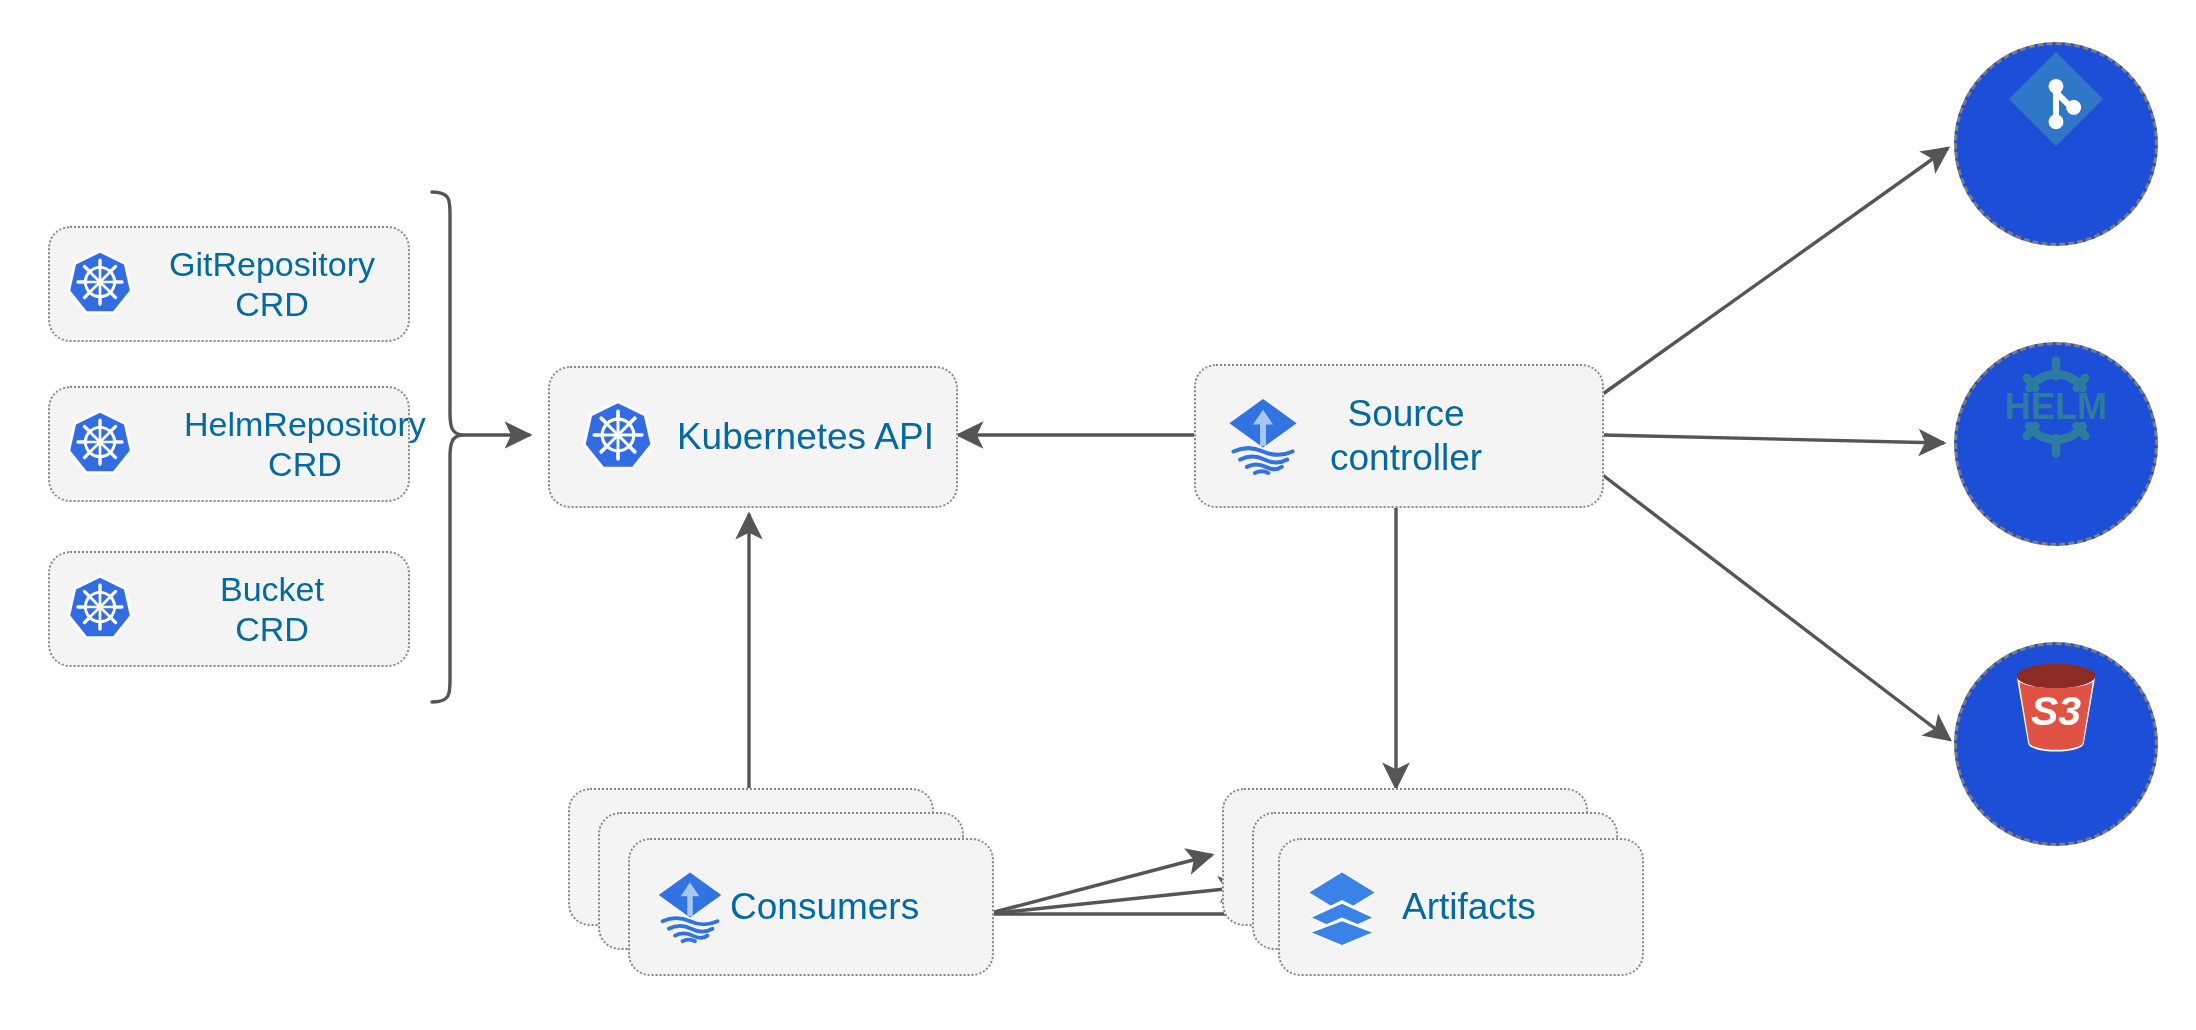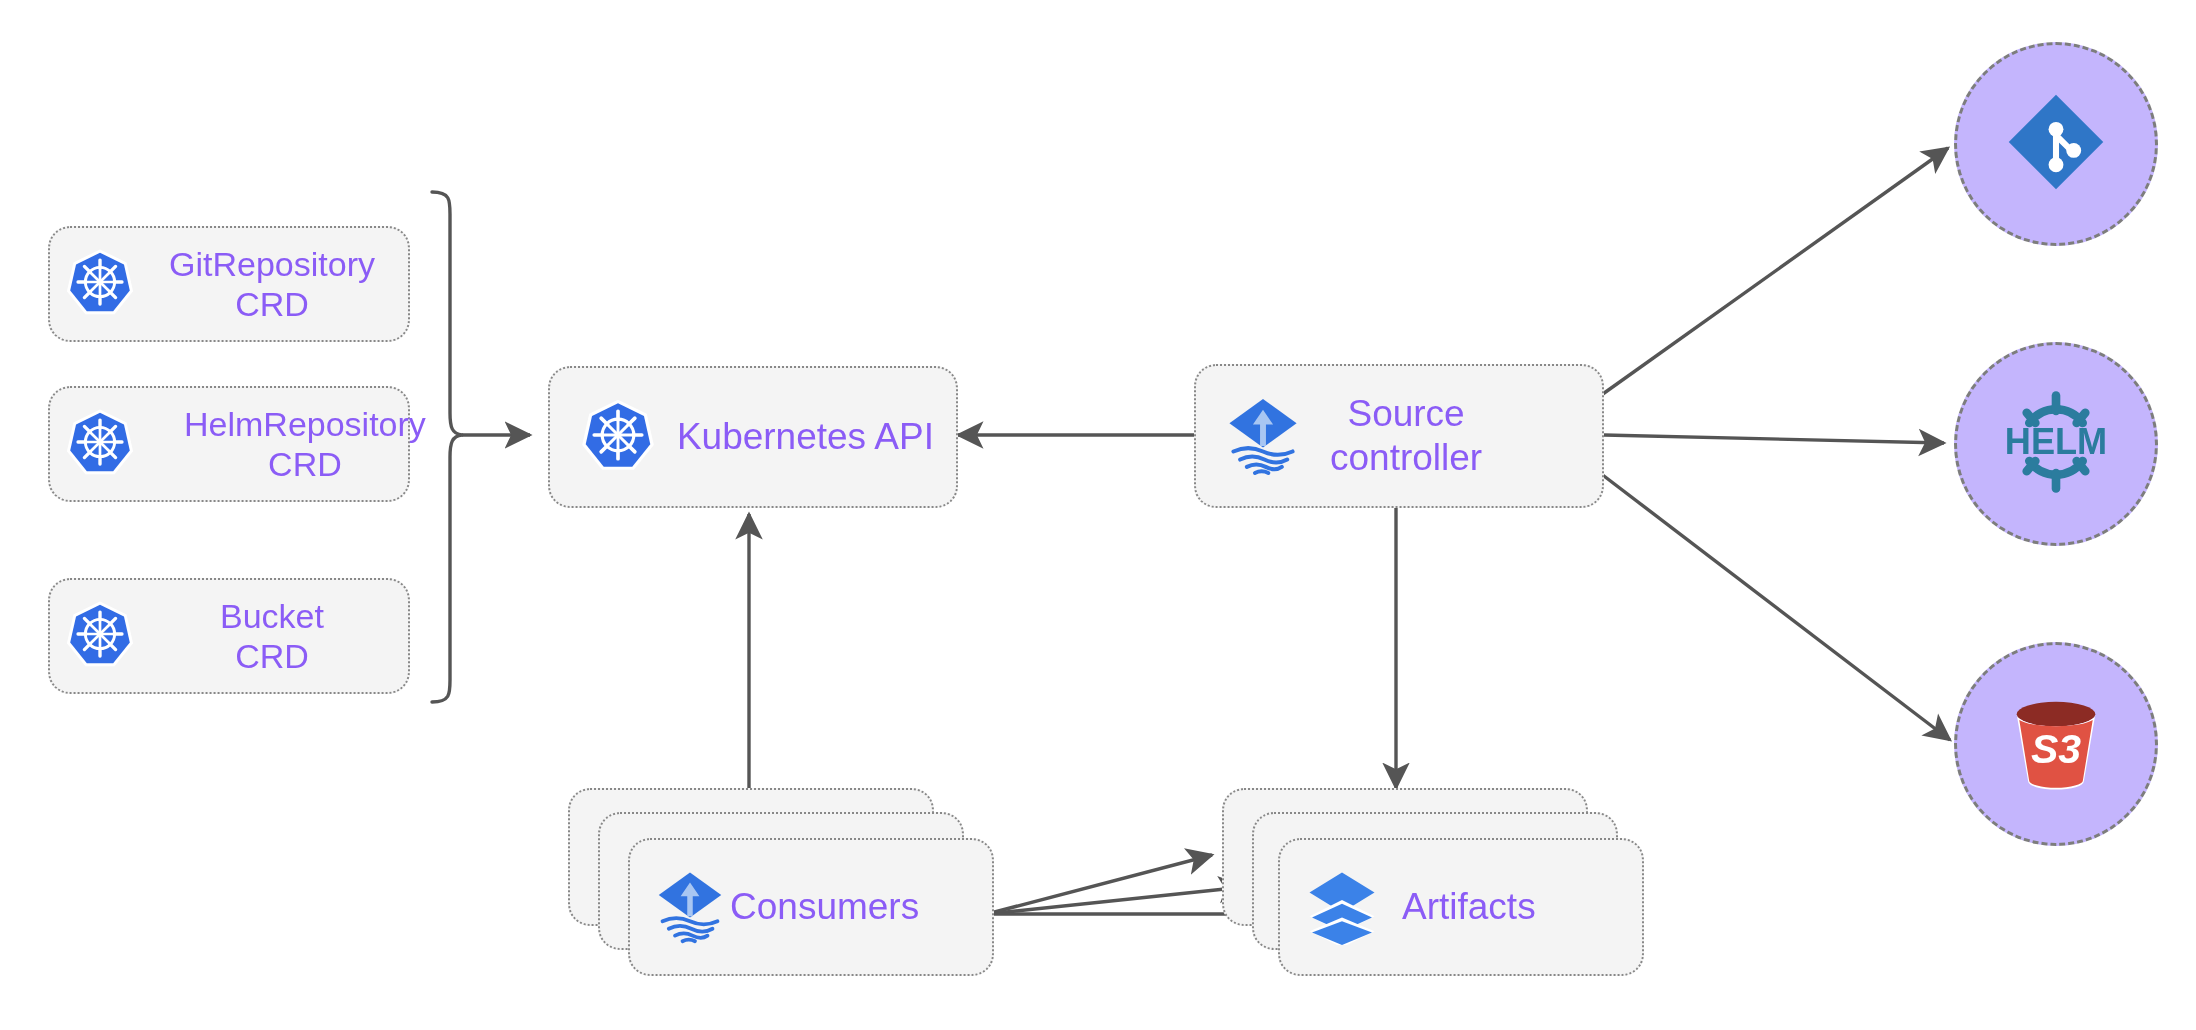--- a/index.html
+++ b/index.html
@@ -32,21 +32,21 @@
     position: absolute;
     box-sizing: border-box;
     background: #f4f4f4;
     border: 2.5px dotted #888888;
     border-radius: 22px;
     display: flex;
     align-items: center;
     justify-content: center;
   }
   .node .label {
-    color: #8b5cf6;
+    color: #0369a1;
     text-align: center;
     line-height: 1.18;
     white-space: pre-line;
   }
 
   
   .crd {
     width: 362px;
     height: 116px;
     padding: 0 14px;
@@ -71,24 +71,23 @@
     border-radius: 22px;
   }
 
   
   .circle-node {
     position: absolute;
     box-sizing: border-box;
     width: 204px;
     height: 204px;
     border-radius: 50%;
-    background: #c4b5fd;
+    background: #1d4ed8;
     border: 3px dashed #7d7d7d;
     display: flex;
-    align-items: center;
     justify-content: center;
   }
 
   
   .icon { display: block; flex: none; }
 </style>
 </head>
 <body>
 
 <div id="canvas">
@@ -187,21 +186,21 @@
             <line x1="32" y1="32" x2="20" y2="32"></line>
             <line x1="32" y1="32" x2="23.5" y2="23.5"></line>
           </g>
         </g>
       </svg>
     </span>
     <span class="label">HelmRepository
 CRD</span>
   </div>
 
-  <div class="node crd" style="left:48px; top:578px;">
+  <div class="node crd" style="left:48px; top:551px;">
     <span class="icon">
       <svg width="72" height="72" viewBox="0 0 64 64" xmlns="http://www.w3.org/2000/svg">
         <polygon points="32,3 55.6,14.6 61.4,40.2 45,60.6 19,60.6 2.6,40.2 8.4,14.6" fill="#ffffff"></polygon>
         <polygon points="32,6 53.3,16.4 58.5,39.6 43.7,58 20.3,58 5.5,39.6 10.7,16.4" fill="#326CE5"></polygon>
         <g fill="#ffffff">
           <circle cx="32" cy="32" r="2.6"></circle>
           <circle cx="32" cy="32" r="13" fill="none" stroke="#ffffff" stroke-width="2.6"></circle>
           <rect x="30.5" y="11" width="3" height="10" rx="1.4"></rect>
           <rect x="30.5" y="43" width="3" height="10" rx="1.4"></rect>
           <rect x="11" y="30.5" width="10" height="3" rx="1.4"></rect>

